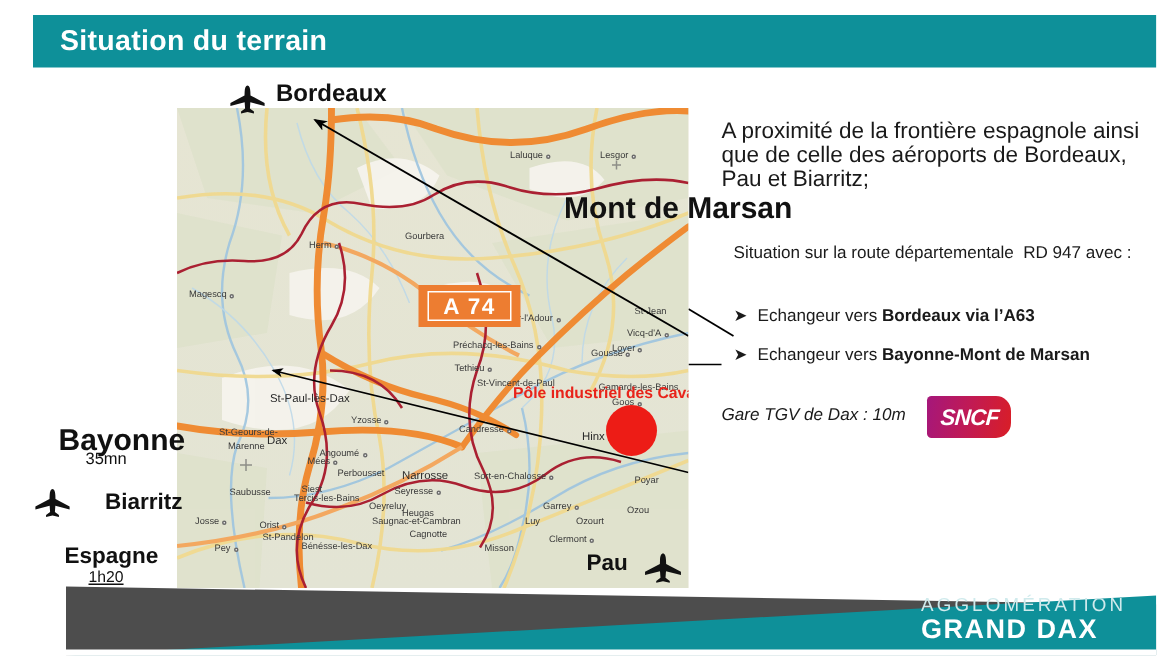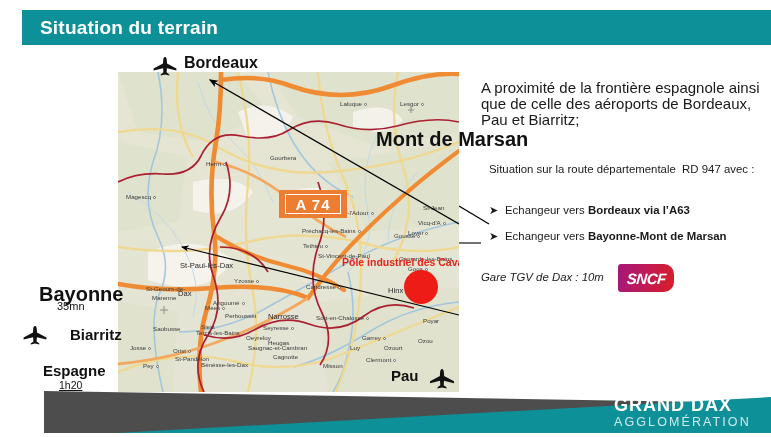--- a/index.html
+++ b/index.html
@@ -340,17 +340,17 @@
     <span id="sncf-text">SNCF</span>
   </div>
 
   <svg id="bottom-banner" viewBox="0 0 771 54" width="771" height="54" preserveAspectRatio="none">
     <path d="M44,8 L771,20 L771,54 L44,54 Z" fill="#4D4D4D"></path>
     <path d="M771,14 L44,54 L771,54 Z" fill="#0E9099"></path>
     <path d="M0,54 L771,54 L771,54 Z" fill="#0E9099"></path>
     <rect x="0" y="50" width="771" height="4" fill="#ffffff"></rect>
   </svg>
   <div id="grand-dax">
+    <div id="gd-2">AGGLOMÉRATION</div>
     <div id="gd-1">GRAND DAX</div>
-    <div id="gd-2">AGGLOMÉRATION</div>
   </div>
 
 </div>
 
 </body></html>

